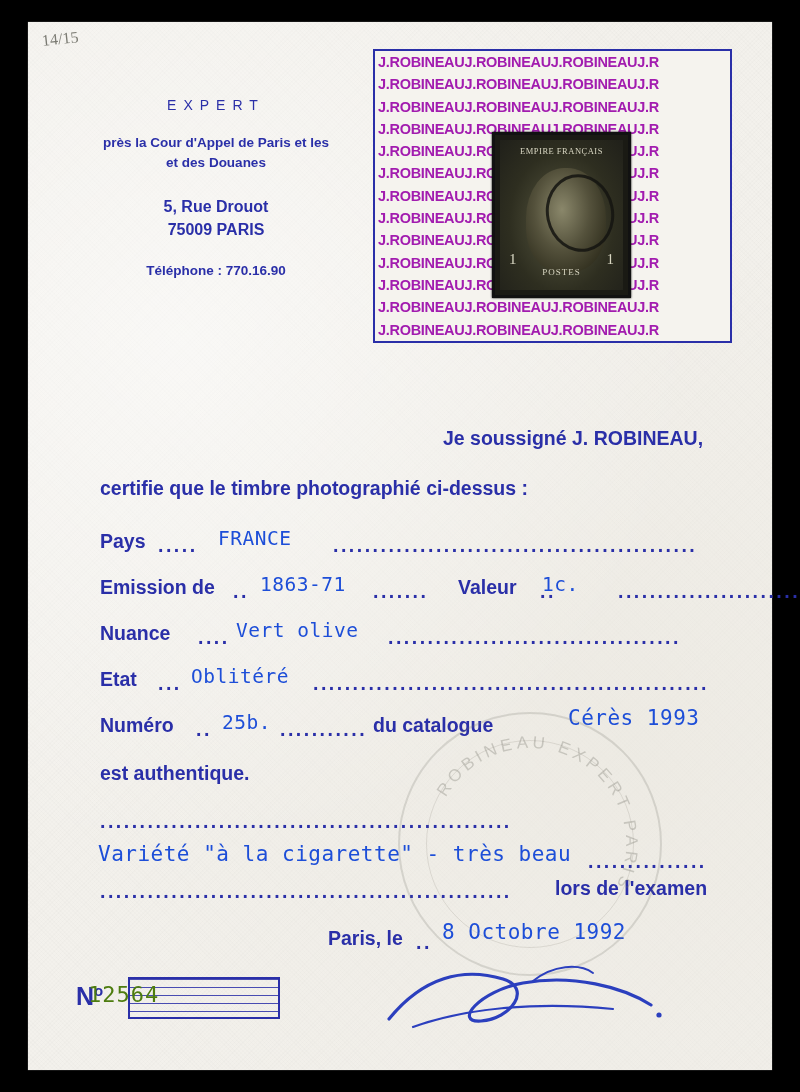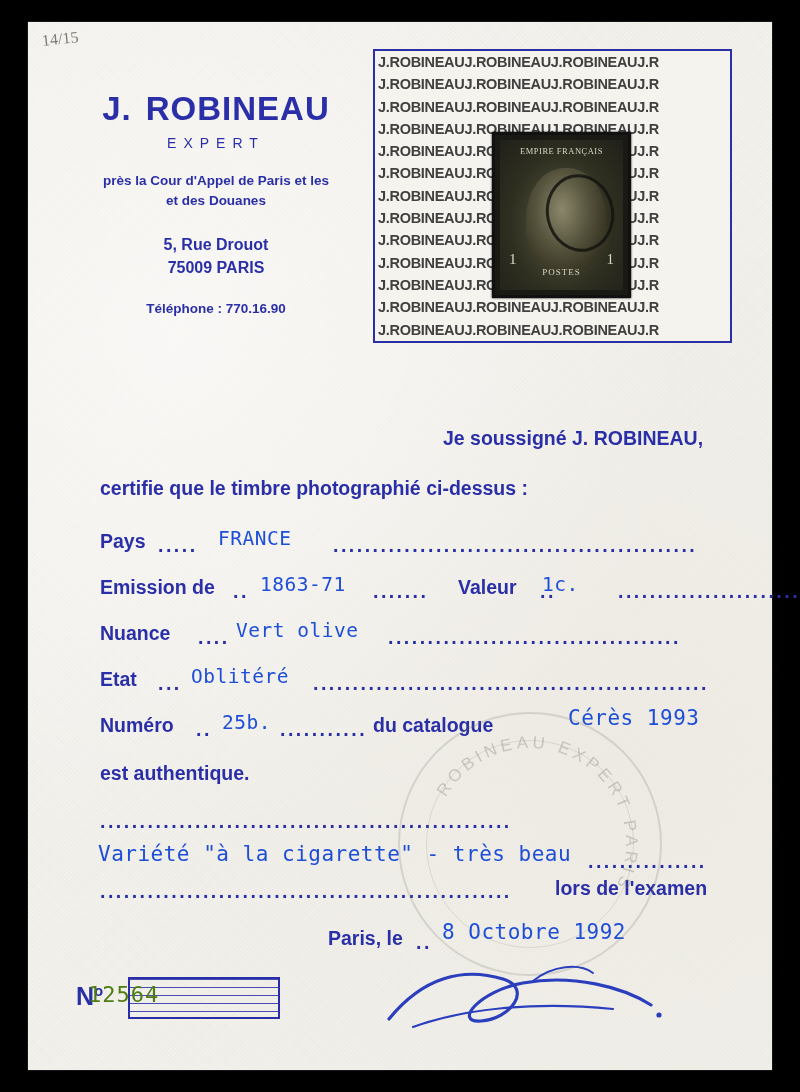--- a/index.html
+++ b/index.html
@@ -80,21 +80,21 @@
     position: absolute;
     left: 345px;
     top: 27px;
     width: 355px;
     height: 290px;
     border: 2px solid #2a2fa8;
     background: #f5f3ee;
     overflow: hidden;
   }
   .watermark-row {
-    color: #404040;
+    color: #a21caf;
     font-family: "Liberation Sans", sans-serif;
     font-size: 14.5px;
     font-weight: bold;
     letter-spacing: -0.3px;
     white-space: nowrap;
     line-height: 22.3px;
     padding-left: 3px;
   }
   #stamp-image {
     position: absolute;
@@ -262,23 +262,20 @@
 </style>
 </head>
 <body>
 
 <div id="certificate-page">
   <div id="paper-texture"></div>
 
   <div id="pencil-mark">14/15</div>
 
   <div id="header-left">
-    <div id="expert-name">
-      <span class="initial">J.</span><span>ROBINEAU</span>
-    </div>
     <div id="expert-role">EXPERT</div>
     <div id="expert-credentials">
       <div>près la Cour d'Appel de Paris et les</div>
       <div>et des Douanes</div>
     </div>
     <div id="expert-address">
       <div>5, Rue Drouot</div>
       <div>75009 PARIS</div>
     </div>
     <div id="expert-phone">Téléphone : 770.16.90</div>

